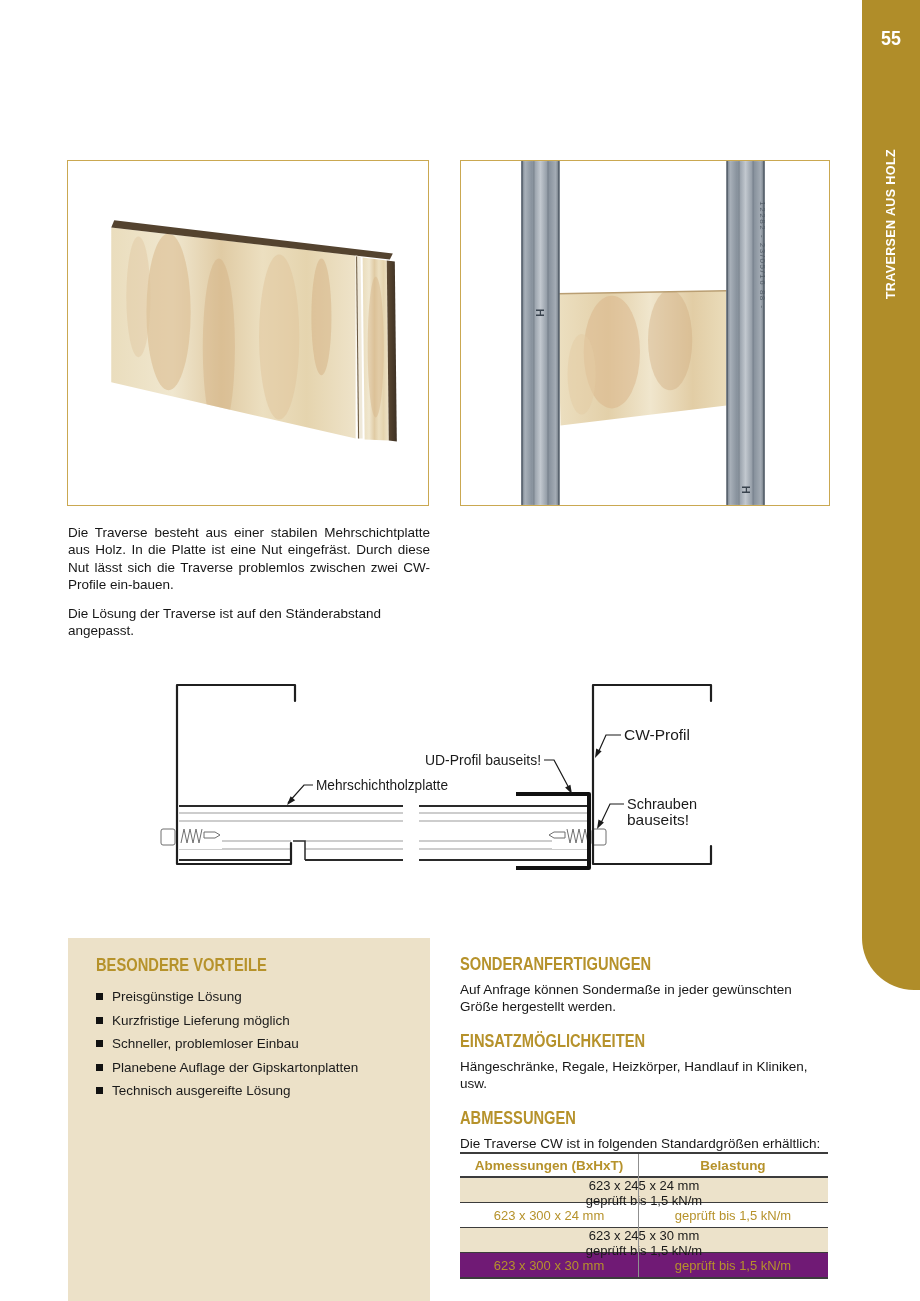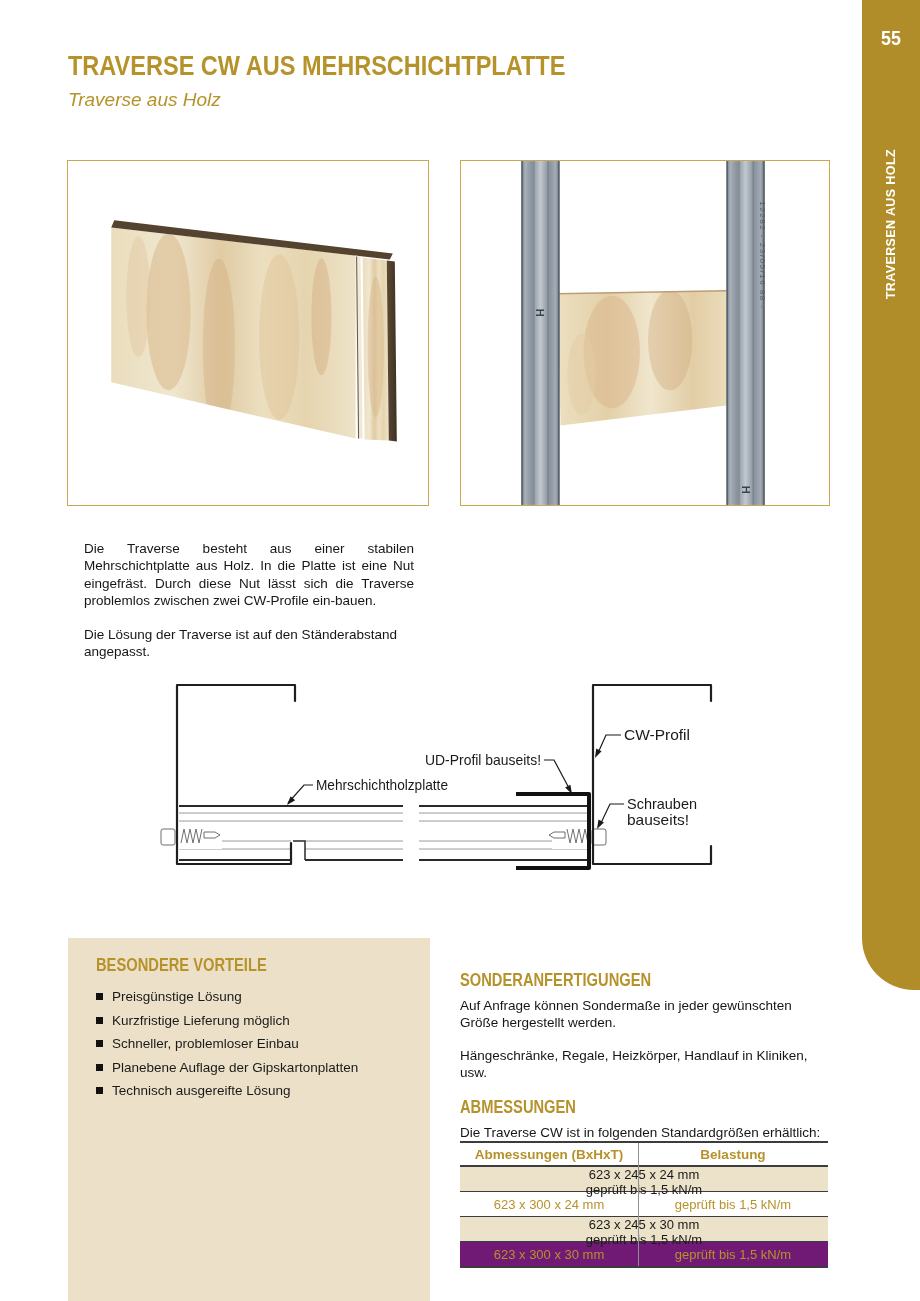--- a/index.html
+++ b/index.html
@@ -30,40 +30,40 @@
 
   
   .photo{position:absolute;border:1px solid var(--border-gold);background:#fff;}
   .photo-left{left:67px;top:160px;width:360px;height:344px;}
   .photo-right{left:460px;top:160px;width:368px;height:344px;}
   .photo svg{display:block;width:100%;height:100%;}
 
   
   .intro{position:absolute;left:68px;top:524px;width:362px;font-size:13.5px;
          line-height:17.4px;color:#161616;}
-  .intro p{margin:16px;text-align:justify;}
+  .intro p{margin:0;text-align:justify;}
   .intro p + p{margin-top:11px;text-align:left;}
 
   
   .diagram{position:absolute;left:158px;top:673px;width:600px;height:218px;}
 
   
   .adv{position:absolute;left:68px;top:938px;width:362px;height:363px;
        background:var(--beige);box-sizing:border-box;padding:17px 8px 0 28px;}
   .adv h2{margin:0;font-size:17.5px;}
   .adv ul{list-style:none;margin:14px 0 0 0;padding:0;}
   .adv li{display:flex;align-items:flex-start;font-size:13.5px;color:#1a1a1a;
           margin-bottom:9.5px;line-height:14px;}
   .sq{flex:0 0 auto;width:7px;height:7px;background:#111;margin:3px 9px 0 0;}
 
   
   .rightcol{position:absolute;left:460px;top:954px;width:368px;}
   .rightcol h2{margin:0;font-size:17.5px;}
   .rightcol p{margin:6px 0 0 0;font-size:13.5px;line-height:17px;color:#161616;}
-  .sec{margin-top:16px;}
+  .sec{margin-top:0;}
   .sec + .sec{margin-top:16px;}
 
   
   .tbl{border-top:2px solid #3c3c3c;border-bottom:2px solid #3c3c3c;
        position:relative;width:368px;box-sizing:border-box;}
   .tr{display:flex;height:24px;align-items:center;}
   .tr.head{height:22px;border-bottom:2px solid #3c3c3c;background:#fff;}
   .tr.r1,.tr.r3{background:var(--beige-row);border-bottom:1.5px solid #3c3c3c;color:#1a1a1a;flex-direction:column;}
   .tr.r2{background:#fff;border-bottom:1.5px solid #3c3c3c;color:var(--gold);}
   .tr.r4{background:#701a75;color:var(--gold);}
@@ -78,24 +78,20 @@
 
 <div id="page">
 
   <div class="sidebar">
     <div class="page-num">55</div>
     <div class="vtab-wrap">
       <span class="vtab">TRAVERSEN AUS HOLZ</span>
     </div>
   </div>
 
-  <div class="title-block">
-    <h1><span class="gh" style="font-size:28px">TRAVERSE CW AUS MEHRSCHICHTPLATTE</span></h1>
-    <div class="subtitle">Traverse aus Holz</div>
-  </div>
 
   <div class="photo photo-left">
     <svg viewBox="0 0 358 342">
       <defs>
         <linearGradient id="wood1" x1="0" y1="0" x2="1" y2="0">
           <stop offset="0" stop-color="#eaddbd"></stop>
             <stop offset=".25" stop-color="#f0e7cf"></stop>
           <stop offset=".45" stop-color="#e0cba4"></stop>
             <stop offset=".62" stop-color="#ecdfc0"></stop>
           <stop offset=".8" stop-color="#e5d4ae"></stop>
@@ -271,20 +267,21 @@
         </li>
     </ul>
   </div>
 
   <div class="rightcol">
     <div class="sec">
       <h2><span class="gh" style="font-size:17.5px">SONDERANFERTIGUNGEN</span></h2>
       <p>Auf Anfrage können Sondermaße in jeder gewünschten Größe hergestellt werden.</p>
     </div>
     <div class="sec">
+      <h2><span class="gh" style="font-size:17.5px">EINSATZMÖGLICHKEITEN</span></h2>
       <p>Hängeschränke, Regale, Heizkörper, Handlauf in Kliniken, usw.</p>
     </div>
     <div class="sec">
       <h2><span class="gh" style="font-size:17.5px">ABMESSUNGEN</span></h2>
       <p>Die Traverse CW ist in folgenden Standardgrößen erhältlich:</p>
       <div class="tbl">
         <div class="tr head">
           <div class="td c1">Abmessungen (BxHxT)</div>
           <div class="td c2">Belastung</div>
         </div>

